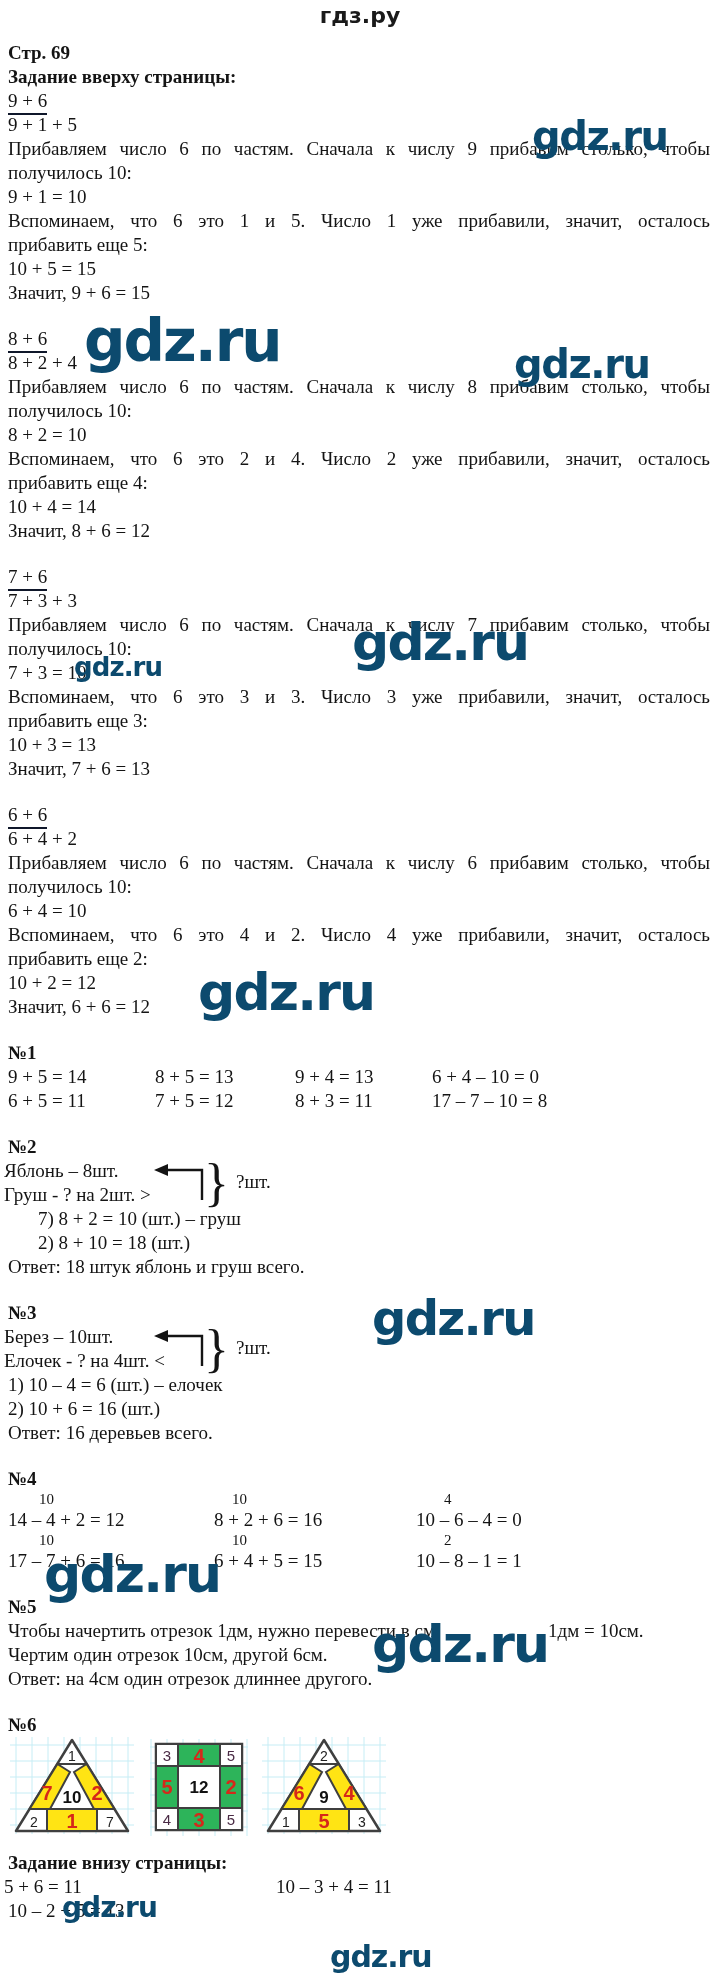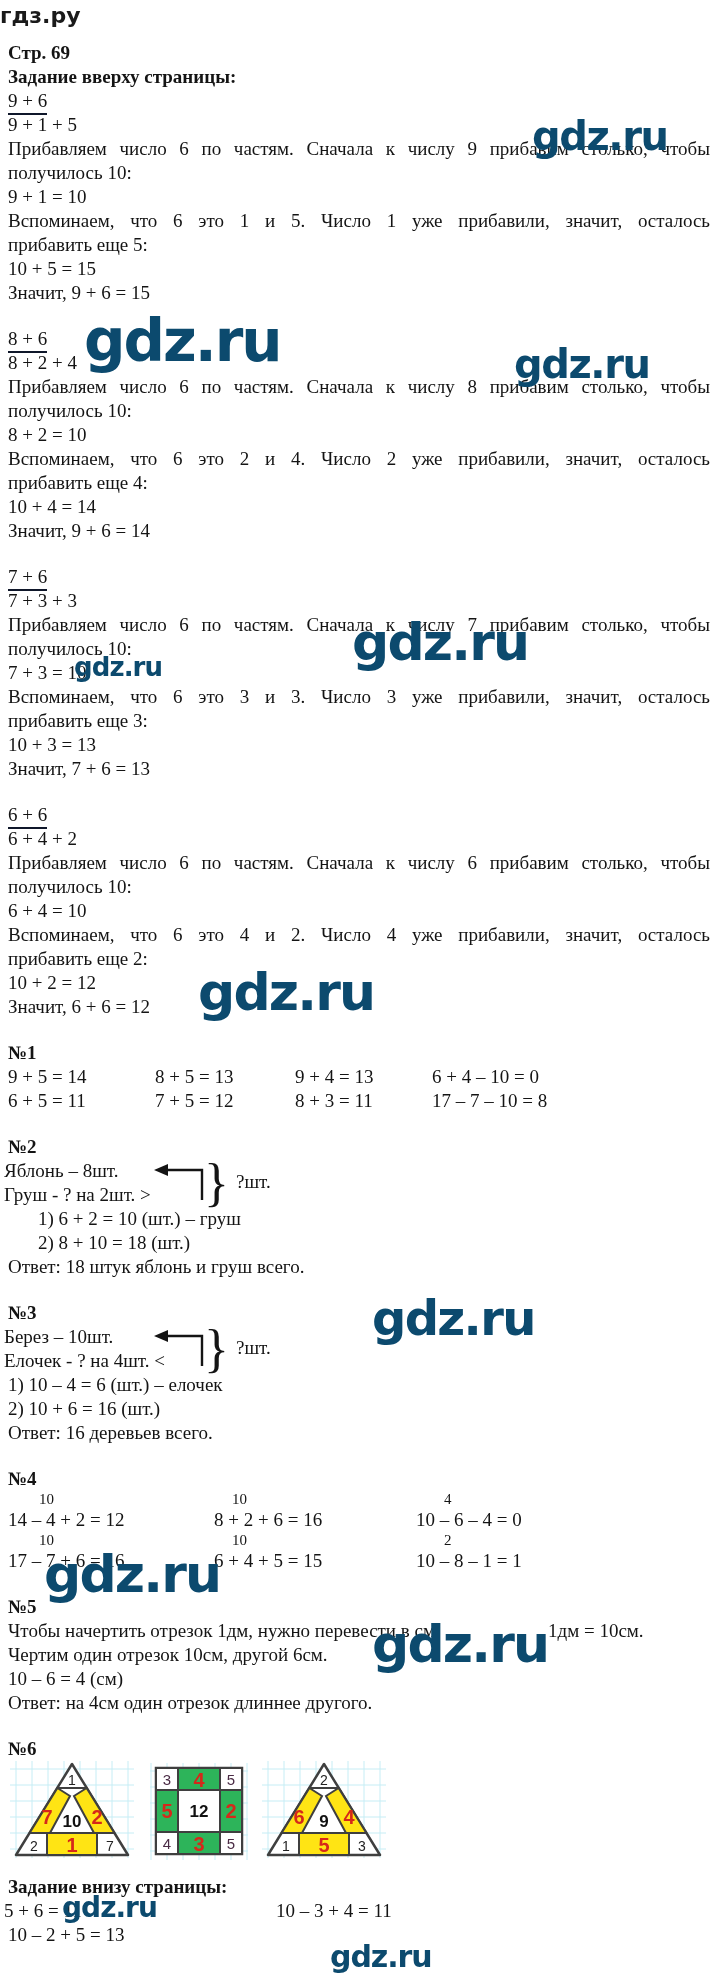--- a/index.html
+++ b/index.html
@@ -2,21 +2,21 @@
 <html><head>
 <meta charset="utf-8">
 <style>
   html,body { margin:0; padding:0; }
   body {
     width:720px; height:1975px; position:relative; overflow:hidden;
     background:#ffffff; color:#141414;
     font-family:"Liberation Serif", serif; font-size:19px;
   }
   .site-header {
-    margin-top:3px; height:26px; line-height:26px; 
+    margin-top:3px; height:26px; line-height:26px; text-align:center;
     font-family:"DejaVu Sans", sans-serif; font-weight:bold; font-size:22px; color:#1a1a1a;
   }
   .line  { height:24px; line-height:24px; padding-left:8px; white-space:nowrap; }
   .jline { height:24px; line-height:24px; margin-left:8px; width:702px;
            text-align:justify; text-align-last:justify; white-space:nowrap; overflow:hidden; }
   .bold  { font-weight:bold; }
   .gap   { height:22px; }
   .mt12  { margin-top:12px; }
   .uhead { display:inline-block; border-bottom:2px solid #0f172a; }
   
@@ -88,21 +88,21 @@
 
 <div>
   <div class="line"><span class="uhead">8 + 6</span></div>
   <div class="line">8 + 2 + 4</div>
   <div class="jline">Прибавляем число 6 по частям. Сначала к числу 8 прибавим столько, чтобы</div>
   <div class="line">получилось 10:</div>
   <div class="line">8 + 2 = 10</div>
   <div class="jline">Вспоминаем, что 6 это 2 и 4. Число 2 уже прибавили, значит, осталось</div>
   <div class="line">прибавить еще 4:</div>
   <div class="line">10 + 4 = 14</div>
-  <div class="line">Значит, 9 + 6 = 14</div>
+  <div class="line">Значит, 8 + 6 = 12</div>
 </div>
 <div class="gap"></div>
 
 <div>
   <div class="line"><span class="uhead">7 + 6</span></div>
   <div class="line">7 + 3 + 3</div>
   <div class="jline">Прибавляем число 6 по частям. Сначала к числу 7 прибавим столько, чтобы</div>
   <div class="line">получилось 10:</div>
   <div class="line">7 + 3 = 10</div>
   <div class="jline">Вспоминаем, что 6 это 3 и 3. Число 3 уже прибавили, значит, осталось</div>
@@ -147,21 +147,21 @@
   <div class="given">
     <div class="gl">Яблонь – 8шт.</div>
     <div class="gl">Груш - ? на 2шт. &gt;</div>
     <svg class="cmp-arrow" width="58" height="42">
       <path d="M50,38 L50,8 L14,8" fill="none" stroke="#141414" stroke-width="2.4"></path>
       <polygon points="16,2 2,8 16,14" fill="#141414"></polygon>
     </svg>
     <span class="brace">}</span>
     <span class="qlabel">?шт.</span>
   </div>
-  <div class="line step-indent">1) 6 + 2 = 10 (шт.) – груш</div>
+  <div class="line step-indent">7) 8 + 2 = 10 (шт.) – груш</div>
   <div class="line step-indent">2) 8 + 10 = 18 (шт.)</div>
   <div class="line">Ответ: 18 штук яблонь и груш всего.</div>
 </div>
 <div class="gap"></div>
 
 <div>
   <div class="line bold">№3</div>
   <div class="given">
     <div class="gl">Берез – 10шт.</div>
     <div class="gl">Елочек - ? на 4шт. &lt;</div>
@@ -203,21 +203,20 @@
 </div>
 <div class="gap"></div>
 
 <div>
   <div class="line bold">№5</div>
   <div class="line t5row">
     <span>Чтобы начертить отрезок 1дм, нужно перевести в см:</span>
     <span class="t5note">1дм = 10см.</span>
   </div>
   <div class="line">Чертим один отрезок 10см, другой 6см.</div>
-  <div class="line">10 – 6 = 4 (см)</div>
   <div class="line">Ответ: на 4см один отрезок длиннее другого.</div>
 </div>
 <div class="gap"></div>
 
 <div>
   <div class="line bold">№6</div>
   <div class="figures">
 
     <svg class="fig1" width="124" height="97" viewBox="0 0 124 97">
       <g stroke="#c6edf5" stroke-width="1">

